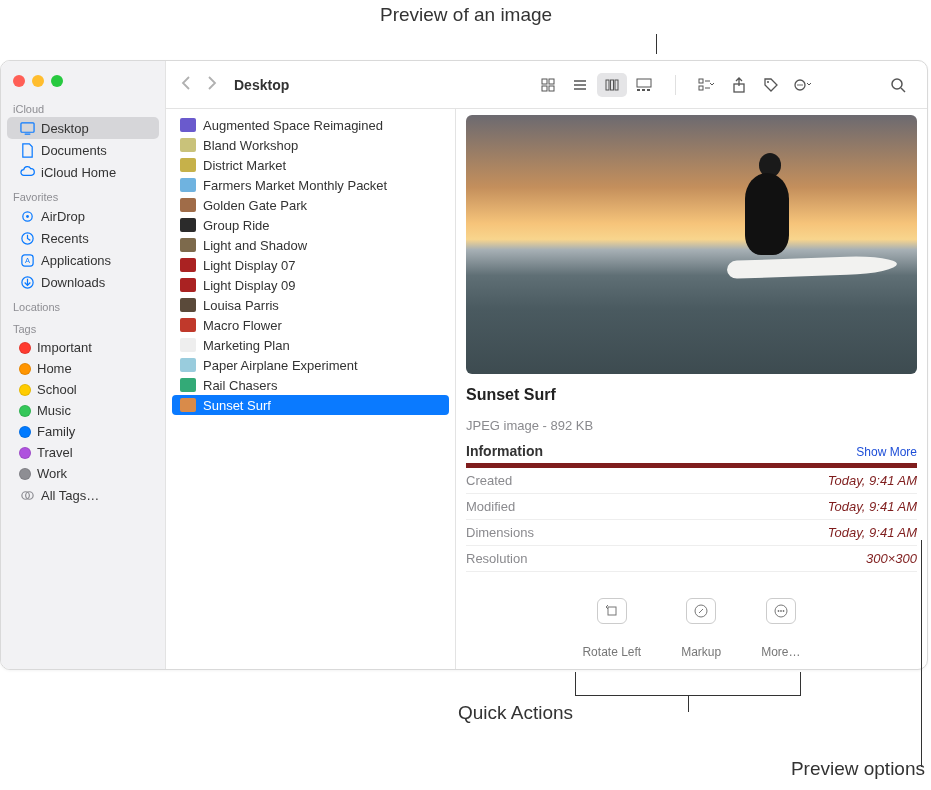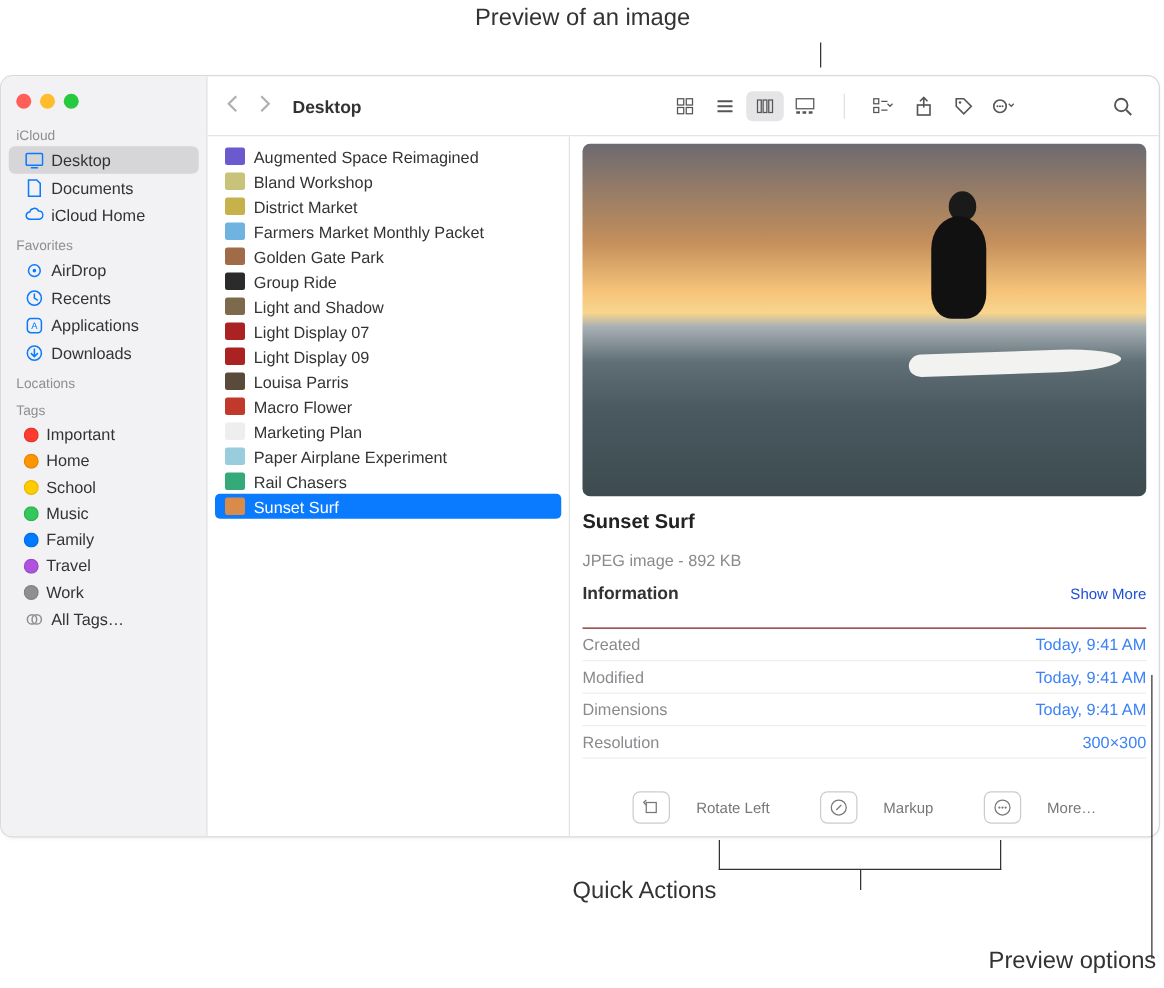--- a/index.html
+++ b/index.html
@@ -127,29 +127,29 @@
   .board {
     position:absolute;
     bottom: 98px; right: 20px;
     width: 170px; height: 18px;
     background: #f2f2f0;
     border-radius: 10px 50px 50px 10px / 9px 9px 9px 9px;
     transform: rotate(-2deg);
   }
   .pv-title { font-weight:700; font-size:16px; margin-top:12px; color:#222;}
   .pv-sub { color:#8a8a8e; font-size:13px; margin-top:14px; }
-  .pv-info-head { display:flex; justify-content:space-between; align-items:baseline; margin-top:10px; border-bottom:1px solid #7f1d1d; padding-bottom:20px;}
+  .pv-info-head { display:flex; justify-content:space-between; align-items:baseline; margin-top:10px; border-bottom:5px solid #7f1d1d; padding-bottom:4px;}
   .pv-info-head .lbl { font-weight:700; font-size:14px;}
   .pv-info-head .more { color:#1d4ed8; font-size:12px;}
   .info-row { display:flex; justify-content:space-between; padding:5px 0; border-bottom:1px solid #eee; font-size:13px;}
   .info-row:last-child { border-bottom:none;}
   .info-row .k { color:#8a8a8e; }
-  .info-row .v { color:#3b82f6; }
+  .info-row .v { color:#7f1d1d;font-style:italic; }
   .quick { display:flex; justify-content:center; gap:40px; margin-top:26px;}
-  .qa { display:flex; flex-direction:row; align-items:center; gap:21px; color:#777; font-size:12px;}
+  .qa { display:flex; flex-direction:column; align-items:center; gap:21px; color:#777; font-size:12px;}
   .qa .ic { width:30px;height:26px; border:1px solid #ccc; border-radius:6px; display:flex;align-items:center;justify-content:center;}
   
   .callout-line-preview { position:absolute; top:540px; left:921px; width:1px; height:227px; background:#333;}
   .callout-preview-options { position:absolute; top:758px; right:6px; font-size:19px;}
   .callout-qa-line { position:absolute; top:672px; left:575px; height:24px; width:226px; border:1px solid #333; border-top:none;}
   .callout-qa-stem { position:absolute; top:696px; left:688px; width:1px; height:16px; background:#333;}
   .callout-qa { position:absolute; top:702px; left:458px; font-size:19px;}
 </style>
 </head>
 <body>

